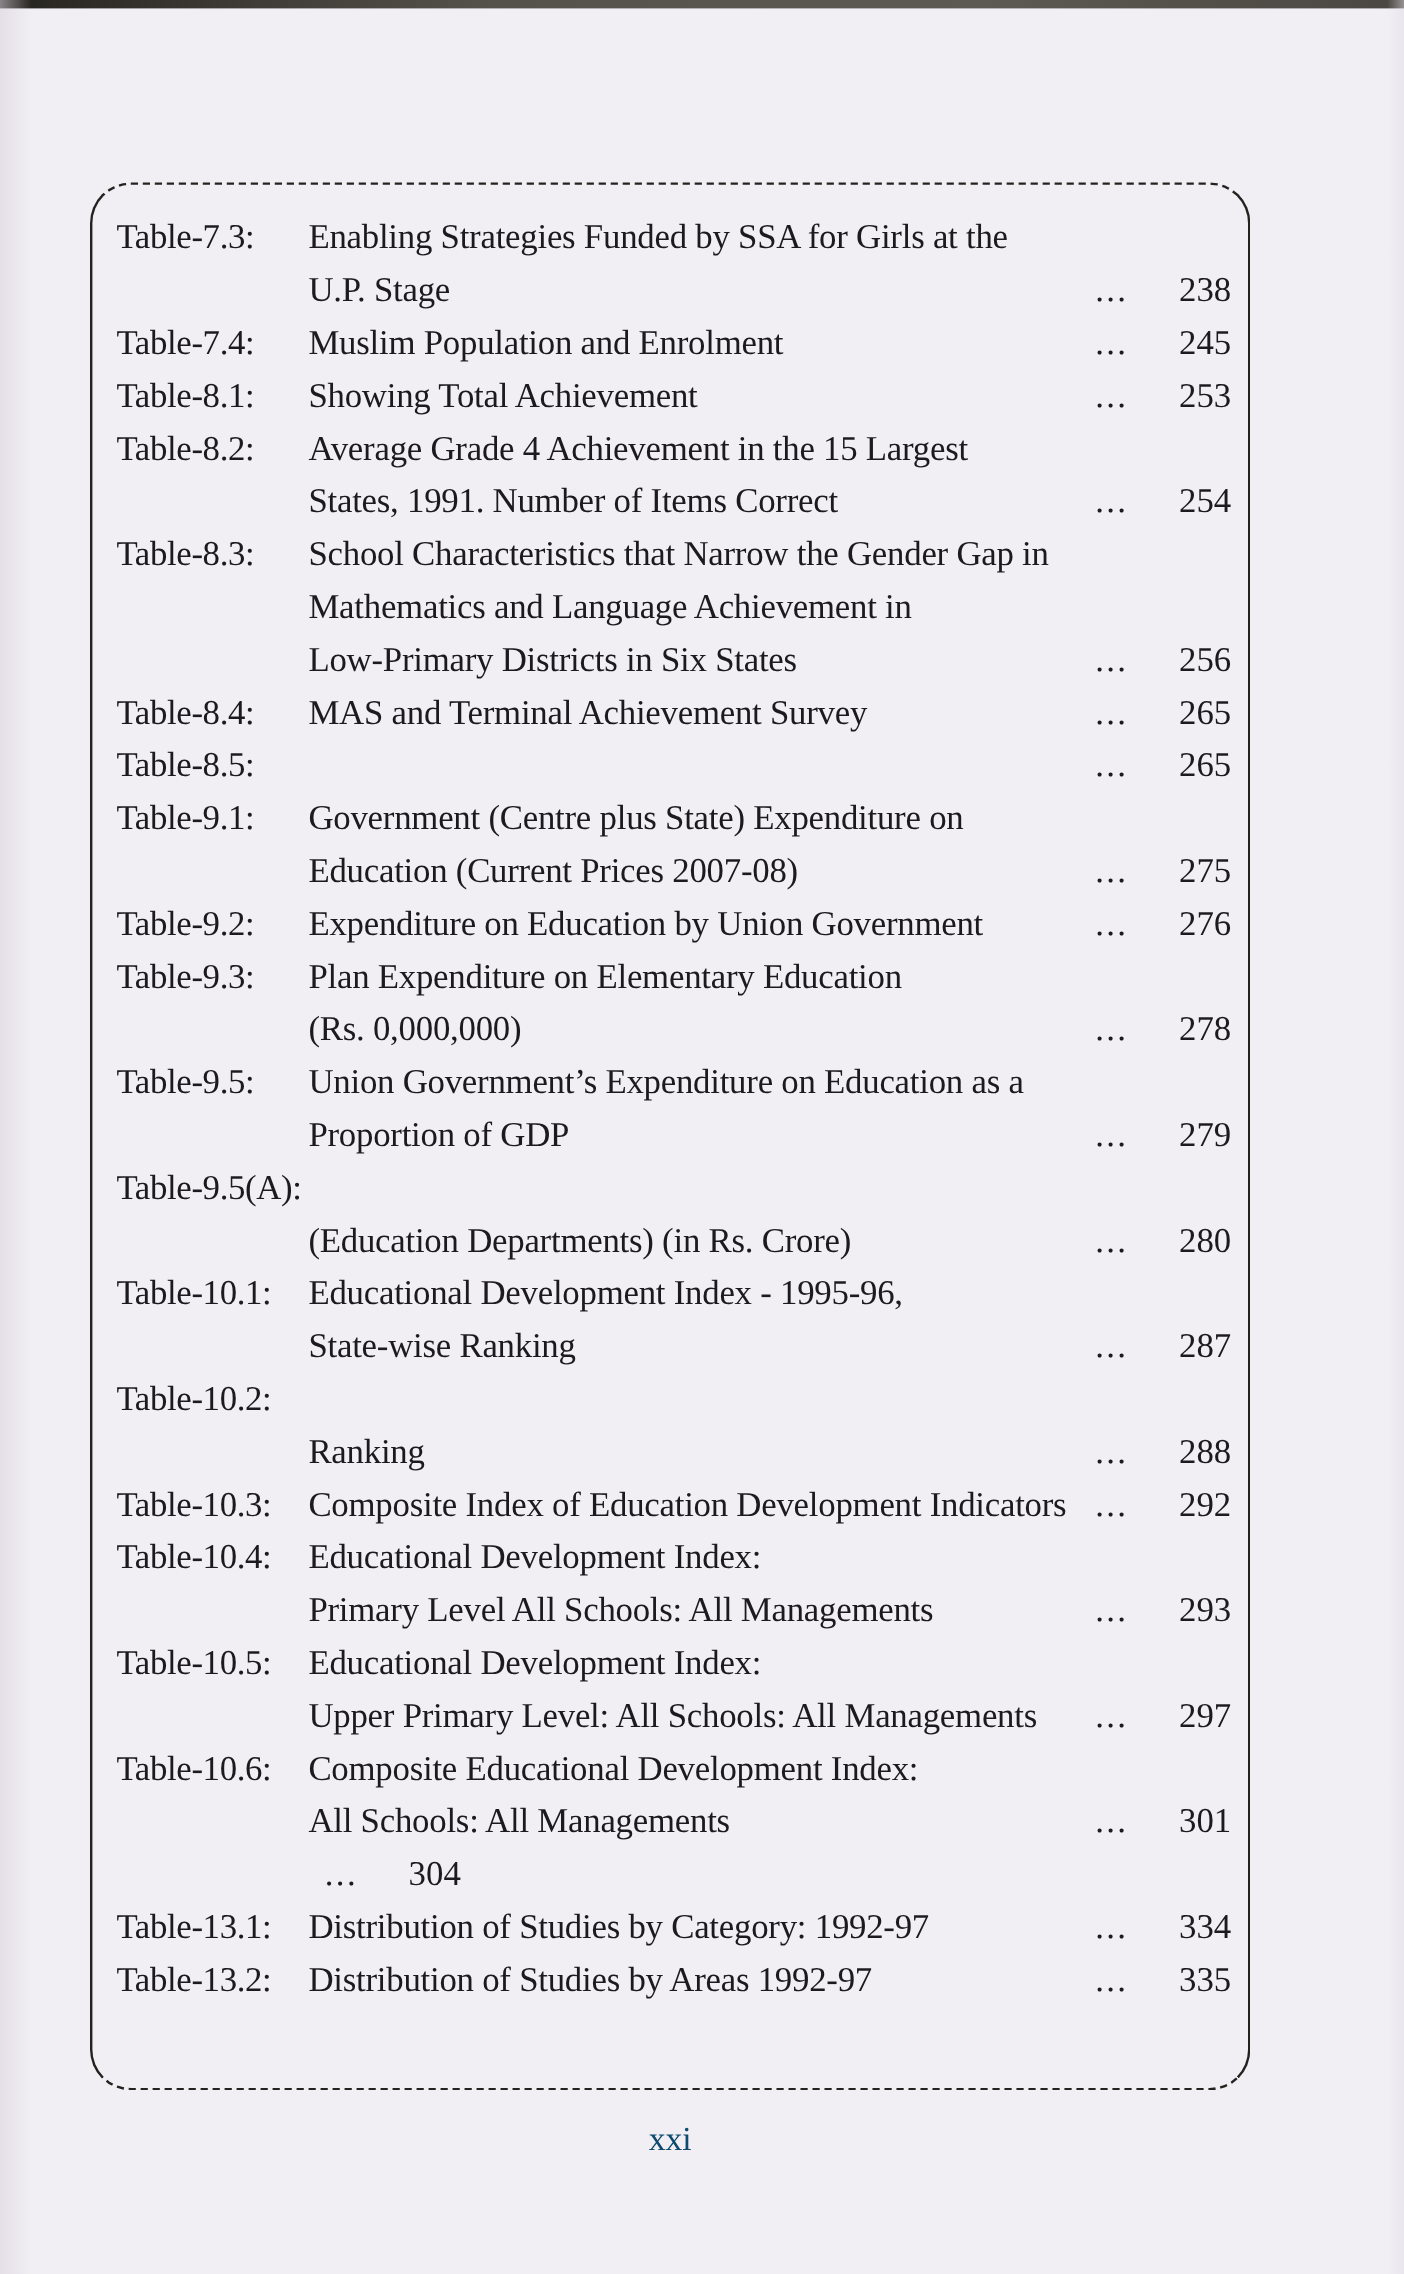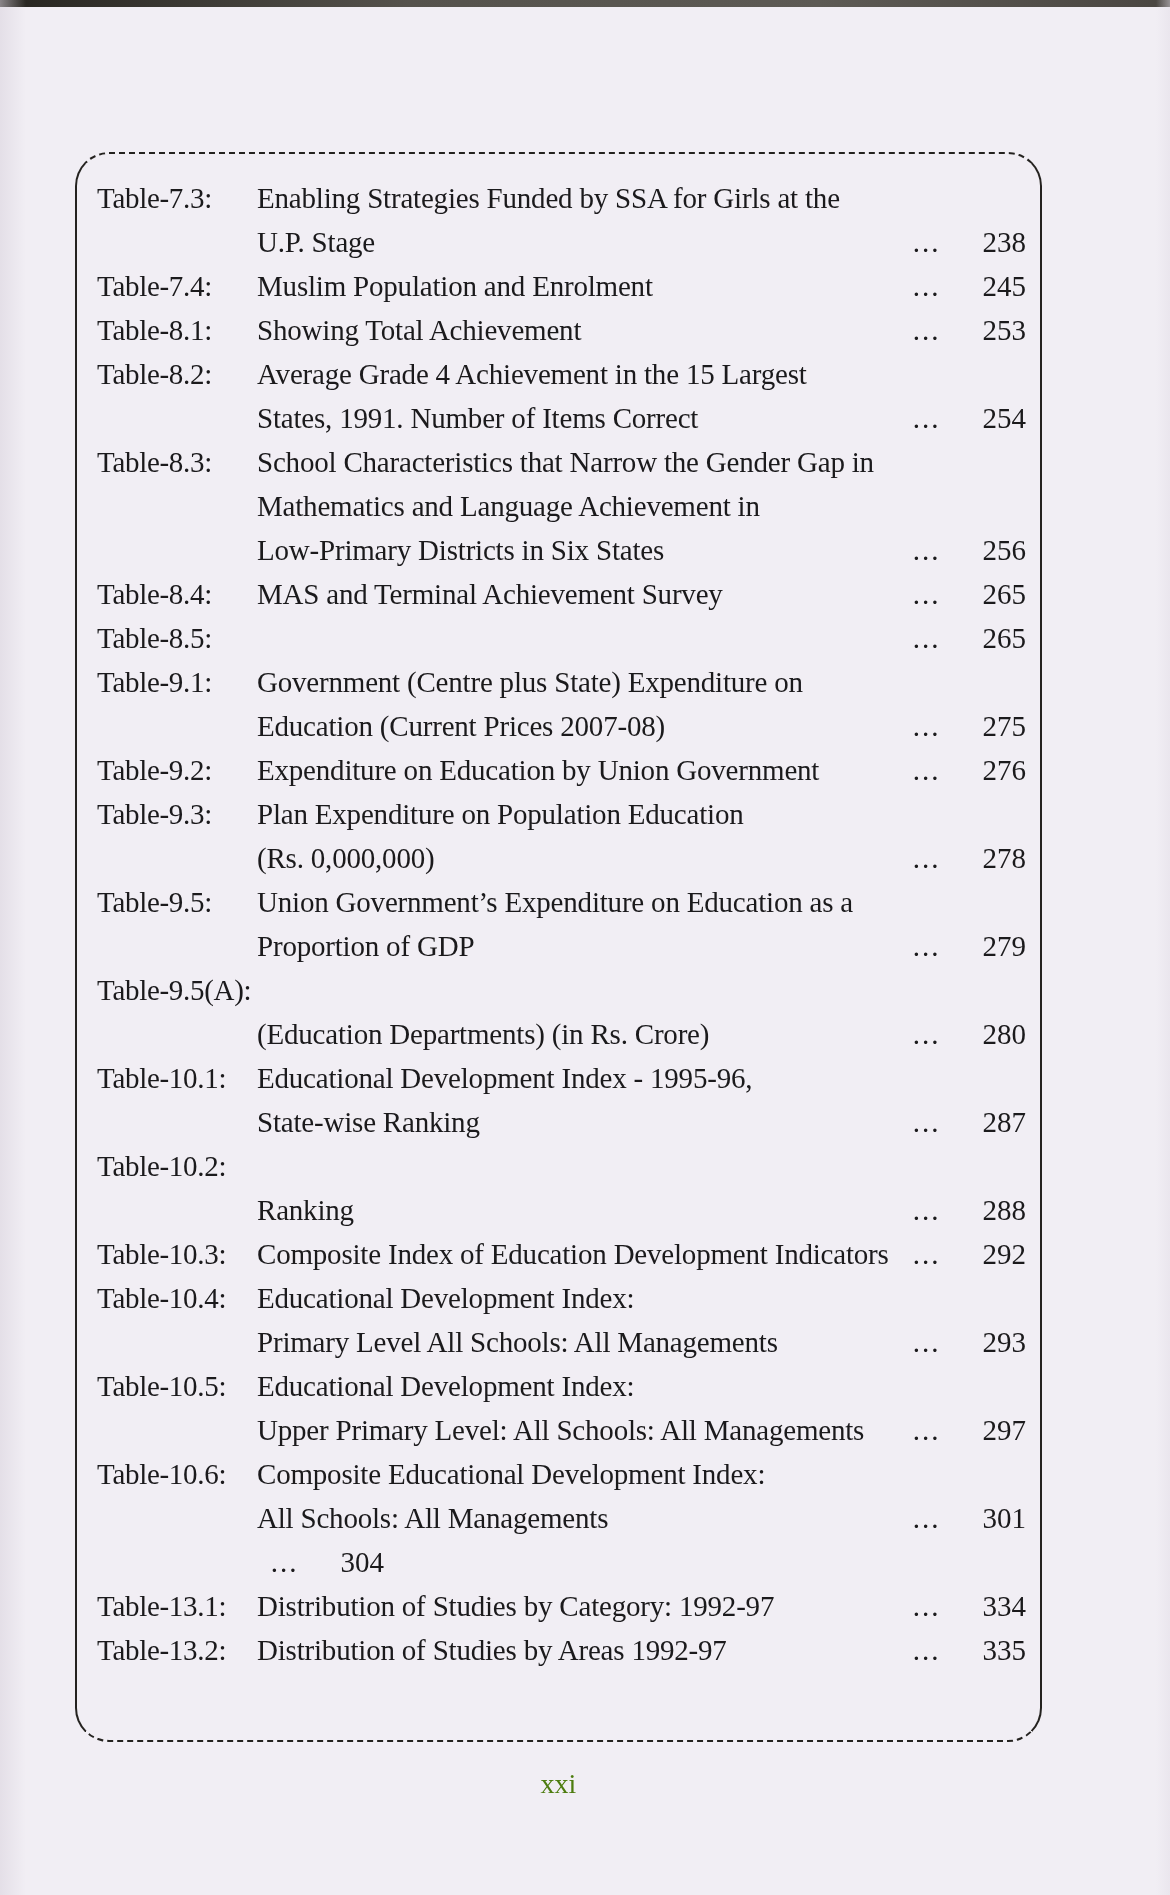--- a/index.html
+++ b/index.html
@@ -79,21 +79,21 @@
     flex: 0 0 72px;
     text-align: right;
   }
   .folio {
     position: absolute;
     left: 75px;
     width: 967px;
     top: 1768px;
     text-align: center;
     font-size: 28px;
-    color: #4d7c0f;
+    color: #0c4a6e;
   }
 </style>
 </head>
 <body>
 
 <div class="scan-top-band"></div>
 <div class="scan-left-shade"></div>
 <div class="scan-right-shade"></div>
 
 <div class="toc-box">
@@ -167,21 +167,21 @@
         <div class="pagenum">275</div>
       </div>
       <div class="line">
         <div class="label">Table-9.2:</div>
         <div class="text">Expenditure on Education by Union Government</div>
         <div class="dots">...</div>
         <div class="pagenum">276</div>
       </div>
       <div class="line">
         <div class="label">Table-9.3:</div>
-        <div class="text">Plan Expenditure on Population Education</div>
+        <div class="text">Plan Expenditure on Elementary Education</div>
       </div>
       <div class="line">
         <div class="label"></div>
         <div class="text">(Rs. 0,000,000)</div>
         <div class="dots">...</div>
         <div class="pagenum">278</div>
       </div>
       <div class="line">
         <div class="label">Table-9.5:</div>
         <div class="text">Union Government’s Expenditure on Education as a</div>

